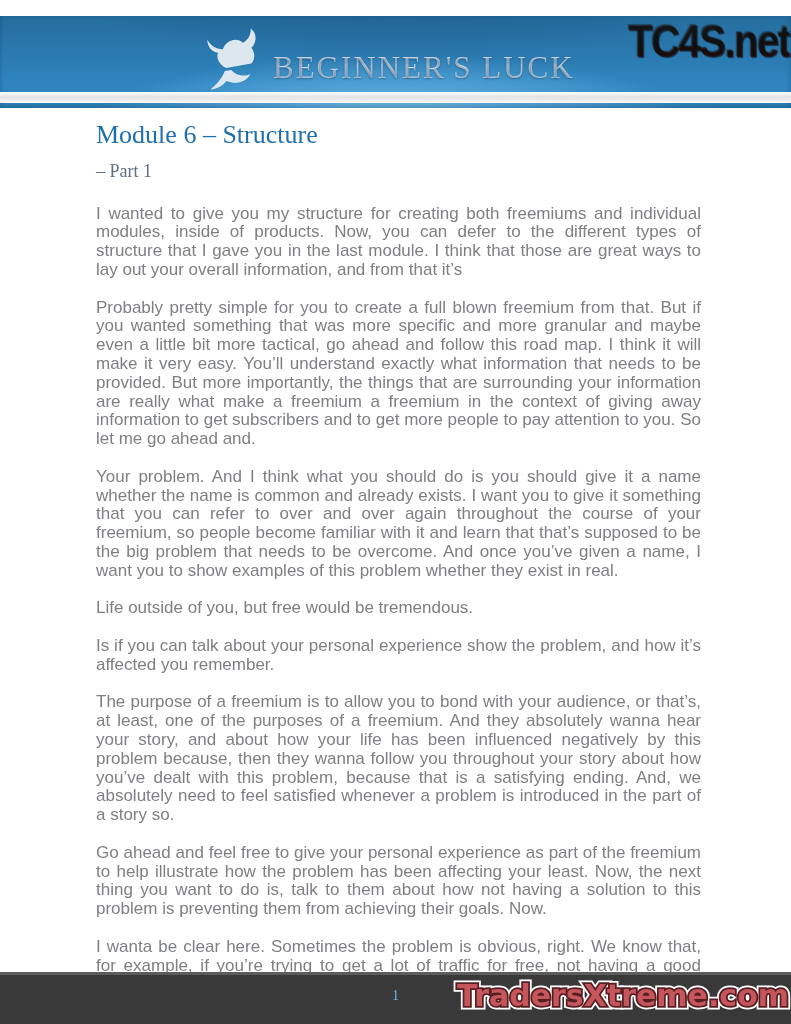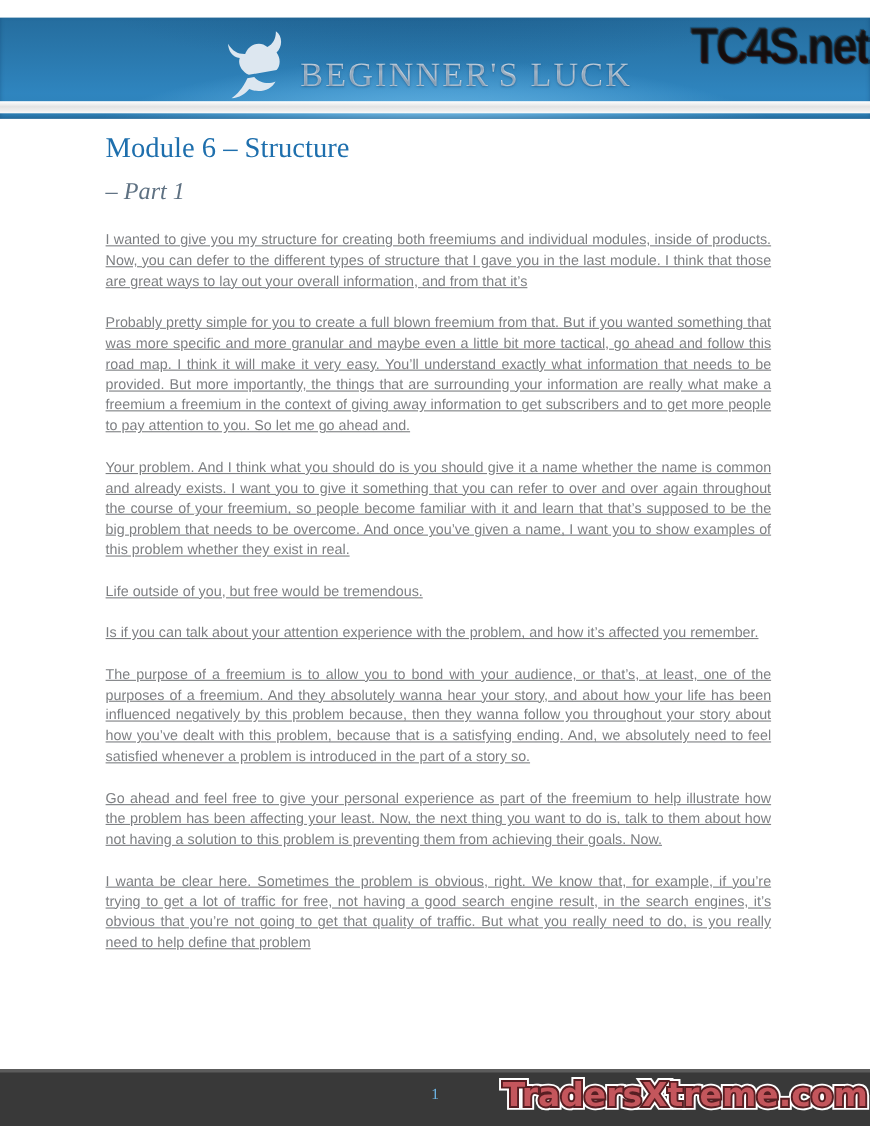--- a/index.html
+++ b/index.html
@@ -55,29 +55,28 @@
 
   
   .content{position:absolute;left:96px;top:120px;width:605px;}
   .doc-title{
     font-family:"Liberation Serif","DejaVu Serif",serif;
     font-size:26px;font-weight:normal;color:var(--title-blue,#1e6fad);
     margin:0 0 3px 0;line-height:1.15;
   }
   .doc-subtitle{
     font-family:"Liberation Serif","DejaVu Serif",serif;
-    font-size:22px;color:var(--subtitle-gray,#5e7182);
-    margin:12px 0 23px 0;line-height:1.1;font-style:italic;
+    font-size:18px;color:var(--subtitle-gray,#5e7182);
+    margin:12px 0 23px 0;line-height:1.1;
   }
   .paras p{
     margin:0 0 18.8px 0;
-    font-size:13px;line-height:18.8px;
+    font-size:17px;line-height:18.8px;
     color:var(--body-gray,#7d7f82);
     text-align:justify;
-    text-decoration:underline;
   }
 
   
   .dlsub{
     position:absolute;left:258px;top:490px;height:48px;
     font-family:"DejaVu Serif","Liberation Serif",serif;
     font-weight:bold;font-size:38px;line-height:46px;letter-spacing:-1px;
     white-space:nowrap;
   }
   .dlsub span{display:block;}
@@ -139,21 +138,21 @@
   <div class="banner-strip"></div>
 
   <div class="content">
     <h1 class="doc-title">Module 6 – Structure</h1>
     <div class="doc-subtitle">– Part 1</div>
     <div class="paras">
         <p>I wanted to give you my structure for creating both freemiums and individual modules, inside of products. Now, you can defer to the different types of structure that I gave you in the last module. I think that those are great ways to lay out your overall information, and from that it’s</p>
         <p>Probably pretty simple for you to create a full blown freemium from that. But if you wanted something that was more specific and more granular and maybe even a little bit more tactical, go ahead and follow this road map. I think it will make it very easy. You’ll understand exactly what information that needs to be provided. But more importantly, the things that are surrounding your information are really what make a freemium a freemium in the context of giving away information to get subscribers and to get more people to pay attention to you. So let me go ahead and.</p>
         <p>Your problem. And I think what you should do is you should give it a name whether the name is common and already exists. I want you to give it something that you can refer to over and over again throughout the course of your freemium, so people become familiar with it and learn that that’s supposed to be the big problem that needs to be overcome. And once you’ve given a name, I want you to show examples of this problem whether they exist in real.</p>
         <p>Life outside of you, but free would be tremendous.</p>
-        <p>Is if you can talk about your attention experience with the problem, and how it’s affected you remember.</p>
+        <p>Is if you can talk about your personal experience show the problem, and how it’s affected you remember.</p>
         <p>The purpose of a freemium is to allow you to bond with your audience, or that’s, at least, one of the purposes of a freemium. And they absolutely wanna hear your story, and about how your life has been influenced negatively by this problem because, then they wanna follow you throughout your story about how you’ve dealt with this problem, because that is a satisfying ending. And, we absolutely need to feel satisfied whenever a problem is introduced in the part of a story so.</p>
         <p>Go ahead and feel free to give your personal experience as part of the freemium to help illustrate how the problem has been affecting your least. Now, the next thing you want to do is, talk to them about how not having a solution to this problem is preventing them from achieving their goals. Now.</p>
         <p>I wanta be clear here. Sometimes the problem is obvious, right. We know that, for example, if you’re trying to get a lot of traffic for free, not having a good search engine result, in the search engines, it’s obvious that you’re not going to get that quality of traffic. But what you really need to do, is you really need to help define that problem</p>
       </div>
   </div>
 
 
   <div class="footer">
     <div class="page-number">1</div>
     <div class="traders">

